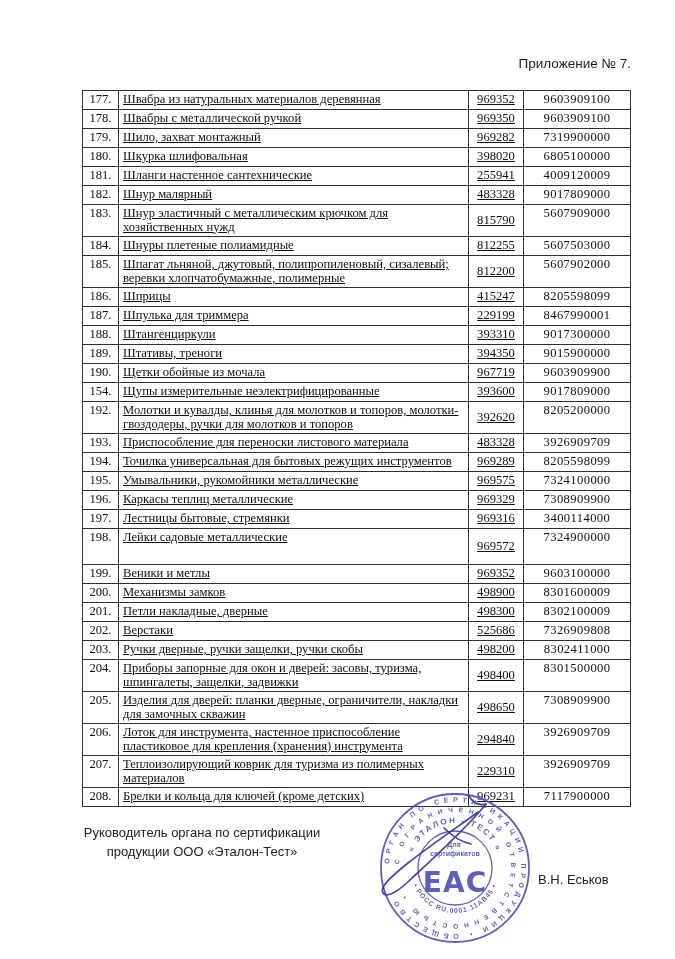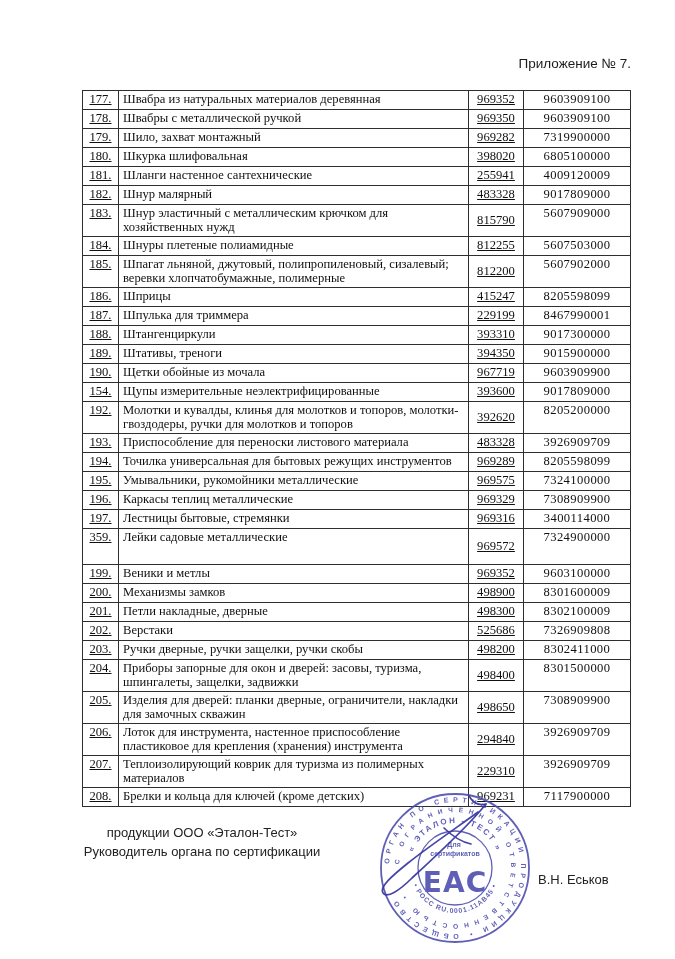--- a/index.html
+++ b/index.html
@@ -16,22 +16,22 @@
     position:absolute;left:82px;top:90px;width:548px;
     border-collapse:collapse;table-layout:fixed;
   }
   table.products td{
     border:1px solid #2e2e2e;
     font-size:12.6px;line-height:13.5px;color:#101010;
     padding:2px 4px;overflow:hidden;
   }
   table.products tr{height:19px;}
   table.products tr.tall{height:36px;}
-  .c-num{text-align:center;vertical-align:top;text-decoration:underline;}
-  .c-name{vertical-align:top;padding-left:6px;}
+  .c-num{text-align:center;vertical-align:top;}
+  .c-name{vertical-align:top;padding-left:6px;text-decoration:underline;}
   .c-code{text-align:center;vertical-align:middle;text-decoration:underline;}
   .c-tnved{text-align:center;vertical-align:top;letter-spacing:.4px;}
   .sig-title{
     position:absolute;left:56px;top:824px;width:292px;text-align:center;
     font-family:"Liberation Sans",sans-serif;font-size:13px;line-height:18.5px;color:#222;
   }
   .sig-name{
     position:absolute;left:538px;top:872px;
     font-family:"Liberation Sans",sans-serif;font-size:13px;color:#222;
   }
@@ -181,21 +181,21 @@
       <td class="c-code">969329</td>
       <td class="c-tnved">7308909900</td>
     </tr>
         <tr>
       <td class="c-num">197.</td>
       <td class="c-name">Лестницы бытовые, стремянки</td>
       <td class="c-code">969316</td>
       <td class="c-tnved">3400114000</td>
     </tr>
         <tr class="tall">
-      <td class="c-num">359.</td>
+      <td class="c-num">198.</td>
       <td class="c-name">Лейки садовые металлические</td>
       <td class="c-code">969572</td>
       <td class="c-tnved">7324900000</td>
     </tr>
         <tr>
       <td class="c-num">199.</td>
       <td class="c-name">Веники и метлы</td>
       <td class="c-code">969352</td>
       <td class="c-tnved">9603100000</td>
     </tr>
@@ -250,22 +250,22 @@
         <tr>
       <td class="c-num">208.</td>
       <td class="c-name">Брелки и кольца для ключей (кроме детских)</td>
       <td class="c-code">969231</td>
       <td class="c-tnved">7117900000</td>
     </tr>
       </tbody>
   </table>
 
   <div class="sig-title">
+    <div>Руководитель органа по сертификации</div>
     <div>продукции ООО «Эталон-Тест»</div>
-    <div>Руководитель органа по сертификации</div>
   </div>
 
   <div class="sig-name">В.Н. Еськов</div>
 
   <div class="seal">
     <svg class="stamp" width="162" height="156" viewBox="-81 -78 162 156">
       <defs>
         <path id="ringA" d="M -66,0 A 66,66 0 1 1 66,0 A 66,66 0 1 1 -66,0"></path>
         <path id="ringB" d="M -56,0 A 56,56 0 1 1 56,0 A 56,56 0 1 1 -56,0"></path>
         <path id="ringCtop" d="M -45,0 A 45,45 0 0 1 45,0"></path>

